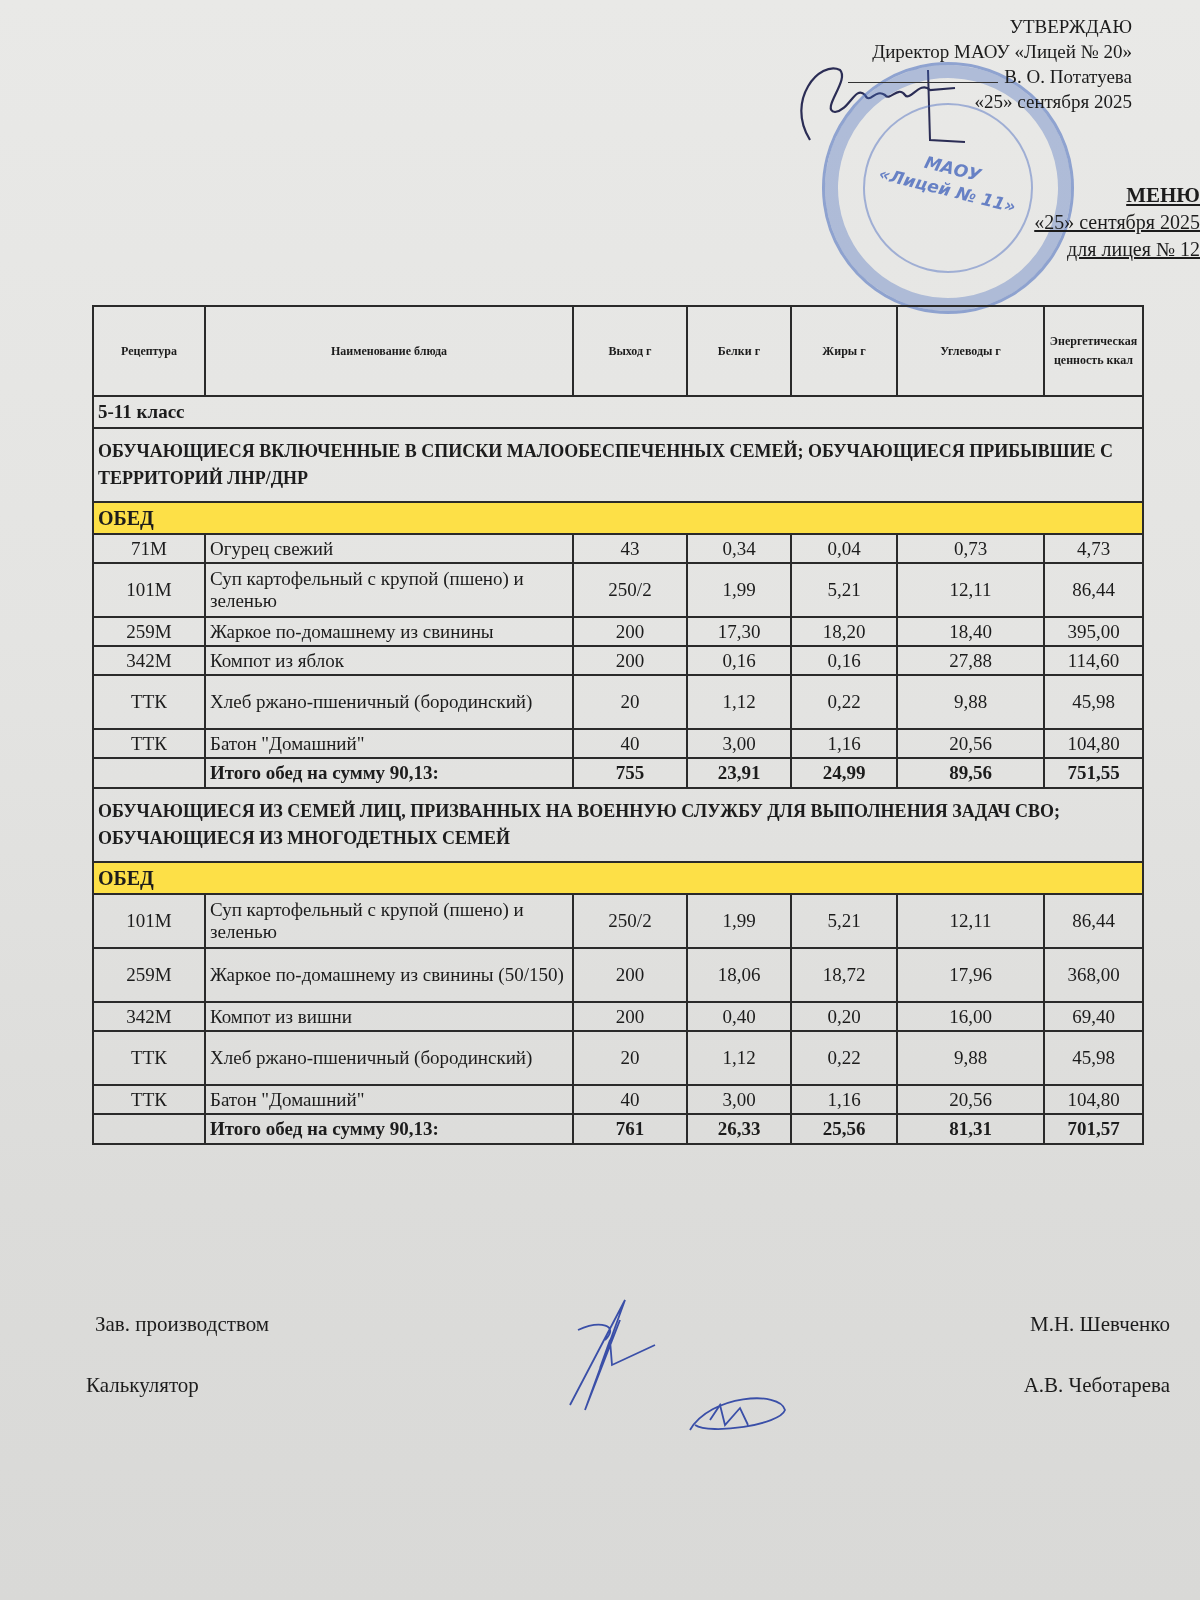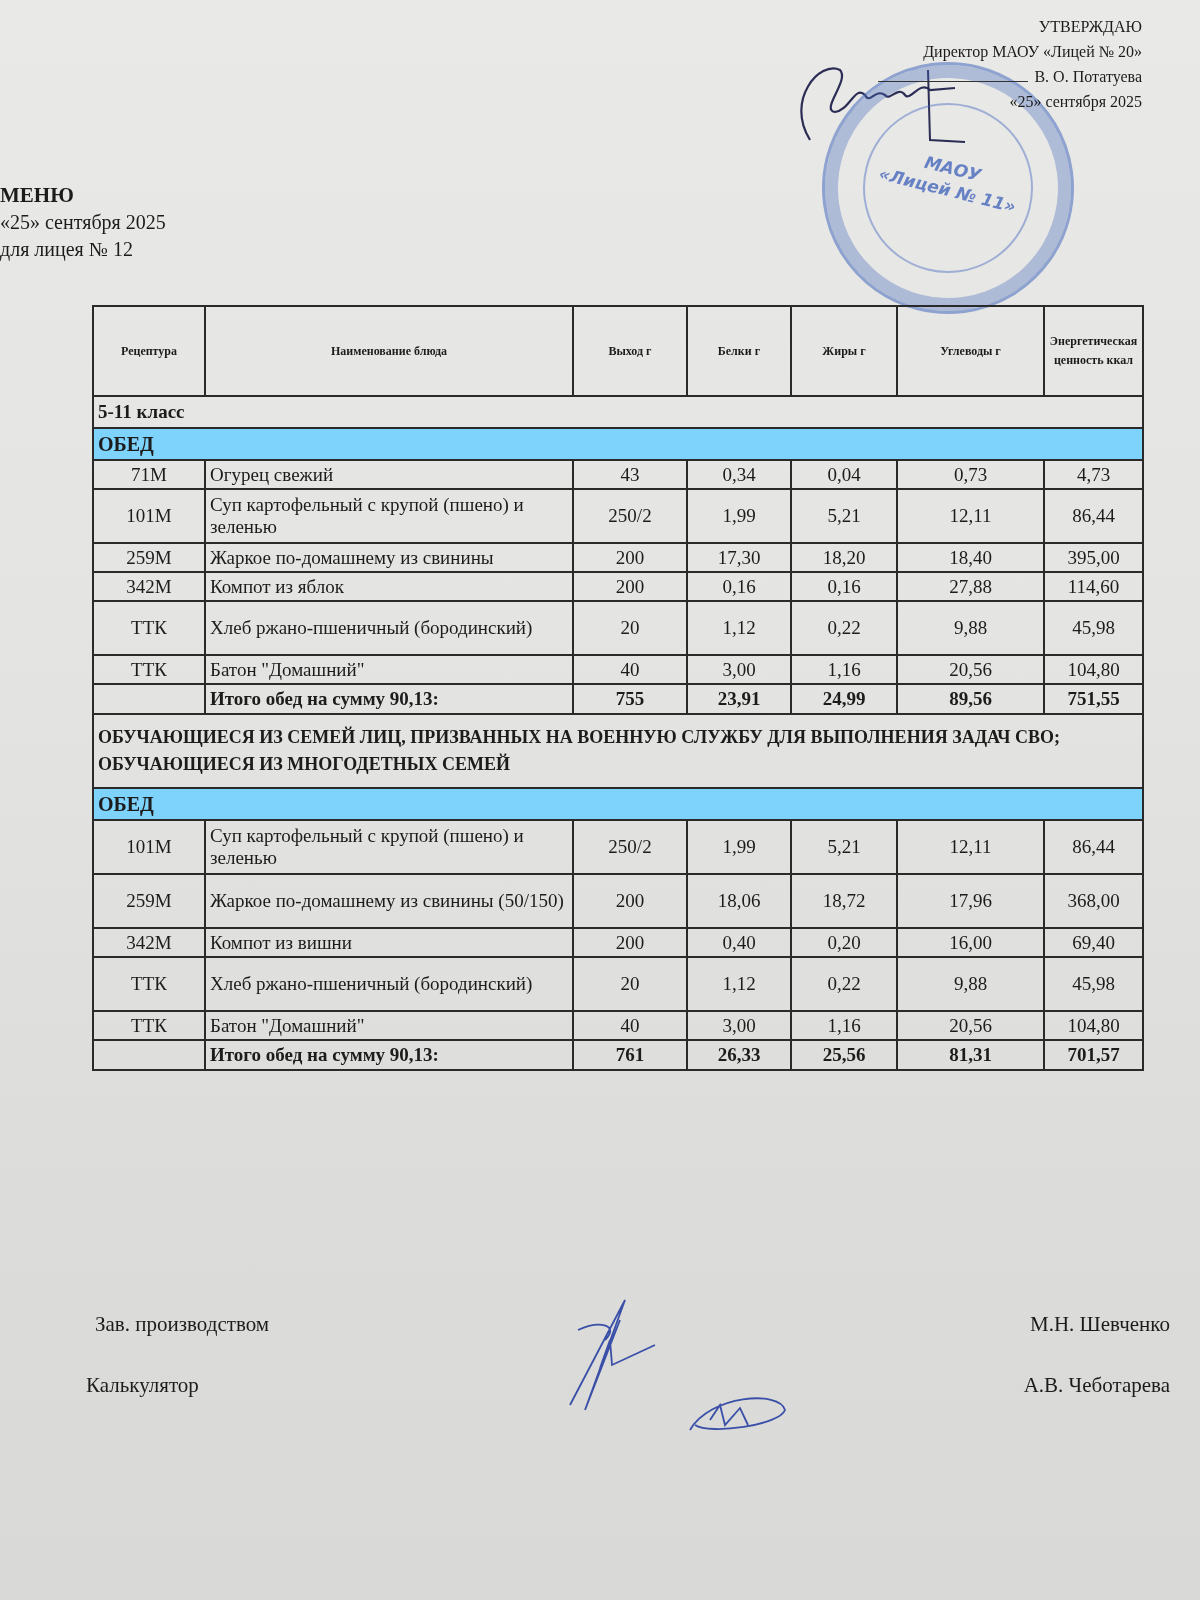--- a/index.html
+++ b/index.html
@@ -4,43 +4,43 @@
 <style>
   html, body { margin: 0; padding: 0; }
   body {
     width: 1200px; height: 1600px; overflow: hidden;
     background: linear-gradient(180deg, #e9e9e7 0%, #e4e4e2 40%, #dcdcda 75%, #d9d9d7 100%);
     font-family: "Liberation Serif", "DejaVu Serif", serif;
     color: #1c1c1c;
     position: relative;
   }
   .approve {
-    position: absolute; right: 58px; top: 14px;
-    text-align: right; font-size: 16px; line-height: 25px;
+    position: absolute; right: 68px; top: 14px;
+    text-align: right; font-size: 19px; line-height: 25px;
   }
   .approve .sig-line { display: inline-block; width: 150px; border-bottom: 1px solid #333; margin-right: 6px; height: 16px; vertical-align: baseline; }
   .stamp {
     position: absolute; left: 822px; top: 62px; width: 246px; height: 246px;
     border-radius: 50%; border: 3px solid rgba(70,105,190,0.55);
     box-shadow: inset 0 0 0 10px rgba(255,255,255,0), inset 0 0 0 13px rgba(70,105,190,0.35);
     color: rgba(60,95,185,0.75);
     transform: rotate(14deg);
   }
   .stamp .inner {
     position: absolute; left: 38px; top: 38px; right: 38px; bottom: 38px;
     border-radius: 50%; border: 2px solid rgba(70,105,190,0.45);
   }
   .stamp .txt {
     position: absolute; left: 0; right: 0; top: 92px; text-align: center;
     font-family: "DejaVu Sans", sans-serif; font-size: 17px; font-weight: bold; font-style: italic; line-height: 22px;
   }
   .sig-director { position: absolute; left: 780px; top: 40px; }
   .title-block {
-    position: absolute; left: 0; right: 0; top: 182px; text-align: left;
-    font-size: 20px; line-height: 27px;
+    position: absolute; left: 0; right: 0; top: 182px; text-align: right;
+    font-size: 20px; line-height: 27px; text-decoration: underline;
   }
   .title-block .menu { font-weight: bold; font-size: 21px; }
   table.menu-table {
     position: absolute; left: 92px; top: 305px; width: 907px;
     border-collapse: collapse; table-layout: fixed;
     font-size: 19px;
   }
   table.menu-table td, table.menu-table th {
     border: 2px solid #2a2a2a; padding: 0 4px;
   }
@@ -48,21 +48,21 @@
     font-size: 12px; font-weight: bold; height: 88px; text-align: center; line-height: 19px;
     font-family: "Liberation Serif", serif;
   }
   .c { text-align: center; }
   .l { text-align: left; margin-left: 36px; }
   .row1 td { height: 27px; }
   .row2 td { height: 52px; line-height: 22px; }
   .band td { font-weight: bold; }
   .band-class td { height: 30px; }
   .band-group td { height: 72px; line-height: 27px; font-size: 18px; }
-  .band-meal td { height: 30px; background: #7dd3fc; font-size: 20px; }
+  .band-meal td { height: 30px; background: #fde047; font-size: 20px; }
   .total td { font-weight: bold; height: 28px; }
   .footer-row { position: absolute; font-size: 21px; }
   .sig-prod { position: absolute; left: 560px; top: 1290px; }
 </style>
 </head>
 <body>
 
 <svg class="sig-director" width="190" height="110" viewBox="0 0 190 110">
   <path d="M30 100 C 5 60, 40 20, 60 30 C 70 40, 40 70, 55 72 C 70 70, 75 45, 85 55 C 90 65, 95 48, 105 55 C 110 62, 118 45, 125 55 C 130 62, 140 40, 150 50 L 175 48" fill="none" stroke="#2b2d55" stroke-width="2.2"></path>
   <path d="M148 30 L 150 100 L 185 102" fill="none" stroke="#2b2d55" stroke-width="2"></path>
@@ -107,20 +107,23 @@
       <th>Белки г</th>
       <th>Жиры г</th>
       <th>Углеводы г</th>
       <th>Энергетическая ценность ккал</th>
     </tr>
   </thead>
   <tbody id="tbody">
     <tr class="band band-class">
       <td colspan="7">5-11 класс</td>
     </tr>
+  <tr class="band band-group">
+        <td colspan="7">ОБУЧАЮЩИЕСЯ ВКЛЮЧЕННЫЕ В СПИСКИ  МАЛООБЕСПЕЧЕННЫХ СЕМЕЙ; ОБУЧАЮЩИЕСЯ ПРИБЫВШИЕ С ТЕРРИТОРИЙ ЛНР/ДНР</td>
+      </tr>
       <tr class="band band-meal">
         <td colspan="7">ОБЕД</td>
       </tr>
       <tr class="row1">
         <td class="c">71М</td>
         <td class="l">Огурец свежий</td>
         <td class="c">43</td>
         <td class="c">0,34</td>
         <td class="c">0,04</td>
         <td class="c">0,73</td>

